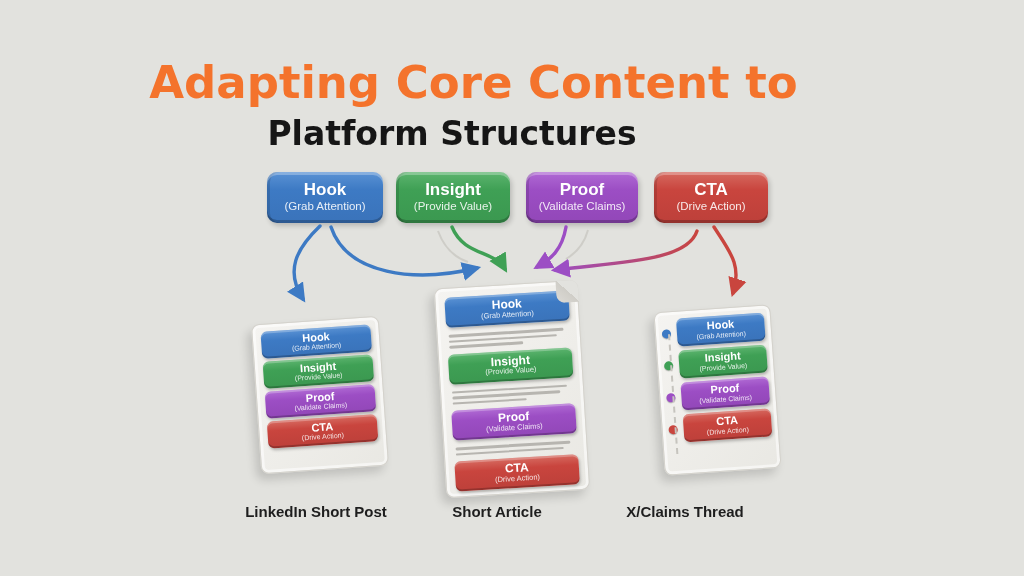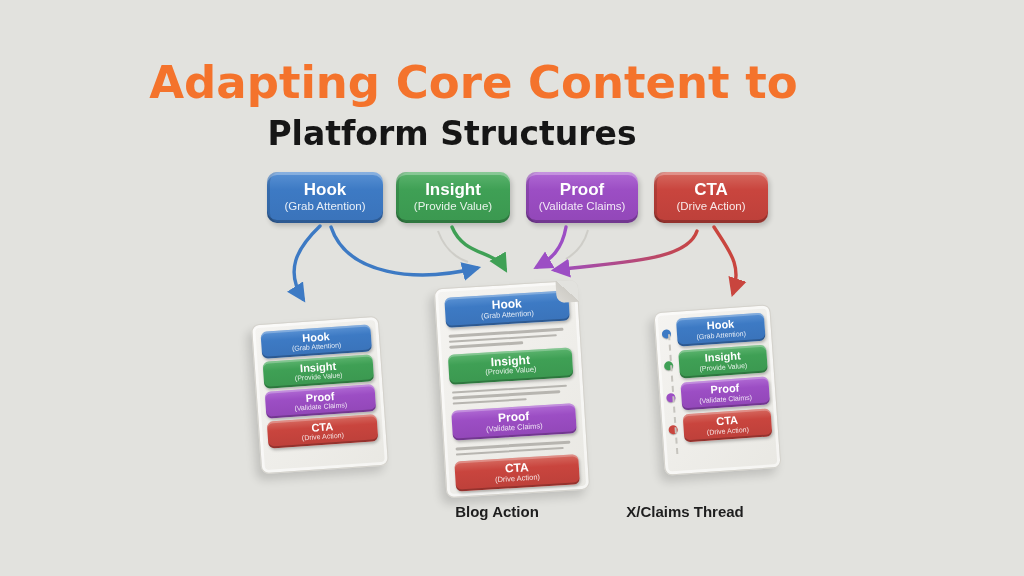--- a/index.html
+++ b/index.html
@@ -228,16 +228,17 @@
       <div class="thread-rail">
           <div class="dot d-red"></div>
         </div>
       <div class="mini-block c-red thread-block">
         <div class="bl">CTA</div>
         <div class="sl">(Drive Action)</div>
       </div>
     </div>
   </div>
 
-  <div class="plat-label pl-1">Blog Action</div>
+  <div class="plat-label pl-0">LinkedIn Short Post</div>
+  <div class="plat-label pl-1">Short Article</div>
   <div class="plat-label pl-2">X/Claims Thread</div>
 
 </div>
 
 </body></html>

